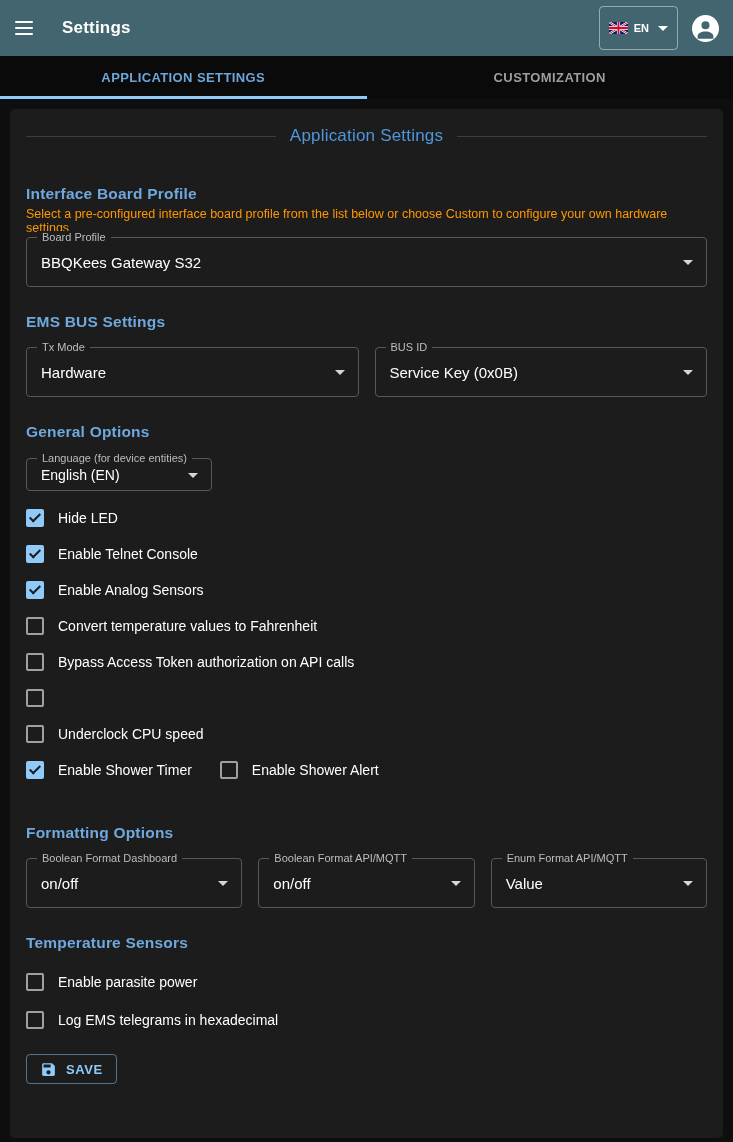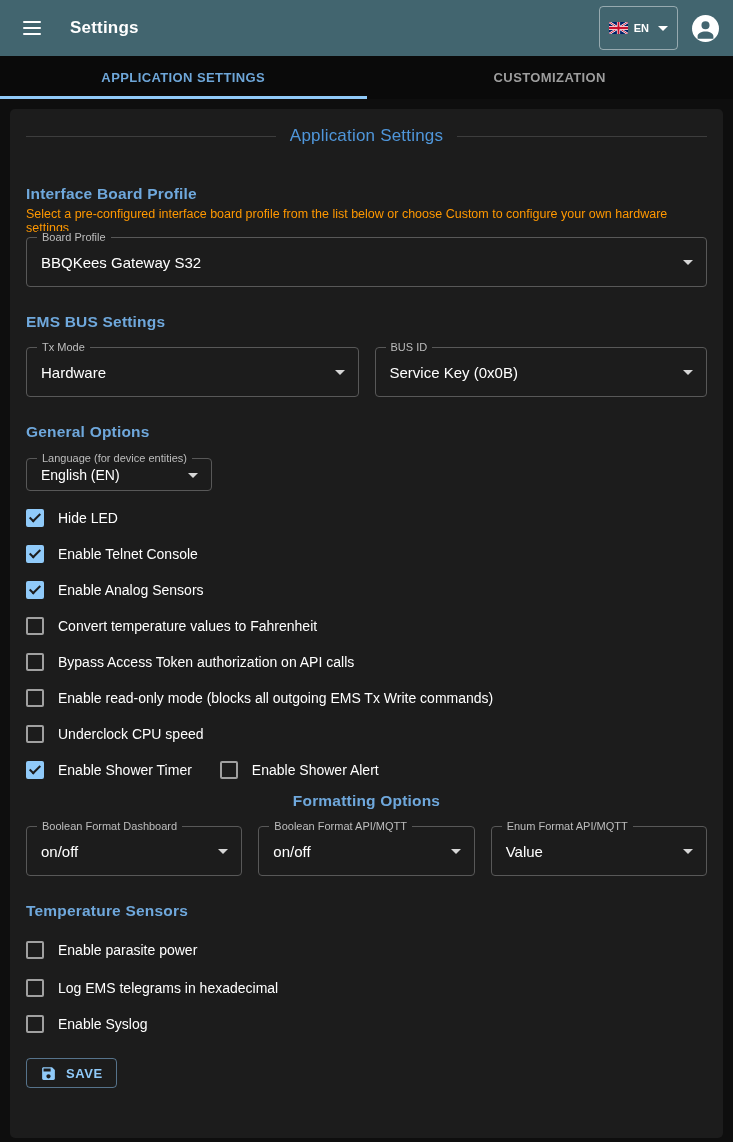--- a/index.html
+++ b/index.html
@@ -10,21 +10,21 @@
     overflow: hidden;
     color: #fff;
   }
 
   
   .appbar {
     height: 56px;
     background: #42656f;
     display: flex;
     align-items: center;
-    padding: 0 14px 0 12px;
+    padding: 0 14px 0 4px;
   }
   .hamburger {
     width: 40px; height: 40px;
     display: flex; flex-direction: column; justify-content: center; align-items: center;
     gap: 4px; cursor: pointer; border-radius: 50%;
   }
   .hamburger span { display: block; width: 18px; height: 2px; background: #fff; border-radius: 1px; }
   .appbar-title {
     margin-left: 18px;
     font-size: 17px; font-weight: bold; color: #fff; letter-spacing: 0.2px;
@@ -76,21 +76,21 @@
   .title-row .line { flex: 1; height: 1px; background: #3d3d3d; }
   .page-title { font-size: 17px; color: #4f96da; font-weight: 400; letter-spacing: 0.2px; }
 
   .section-heading {
     font-size: 15.5px; font-weight: bold; color: #6fa8dc; letter-spacing: 0.2px;
     height: 19px;
   }
   .h-interface { margin-top: 38px; }
   .h-ems { margin-top: 26px; }
   .h-general { margin-top: 26px; }
-  .h-formatting { margin-top: 4px; text-align: center; }
+  .h-formatting { margin-top: 36px; }
   .h-temp { margin-top: 26px; }
   .h-logging { margin-top: 19px; }
 
   .note { margin-top: 3px; font-size: 12.5px; color: #ff9800; height: 15px; }
 
   
   .select {
     position: relative;
     border: 1px solid #585858;
     border-radius: 4px;
@@ -242,21 +242,20 @@
     <div class="cb-row">
       <span class="cb-box"></span>
       <span class="cb-label">Convert temperature values to Fahrenheit</span>
     </div>
     <div class="cb-row">
       <span class="cb-box"></span>
       <span class="cb-label">Bypass Access Token authorization on API calls</span>
     </div>
     <div class="cb-row">
       <span class="cb-box"></span>
-      <span class="cb-label">Enable read-only mode (blocks all outgoing EMS Tx Write commands)</span>
     </div>
     <div class="cb-row">
       <span class="cb-box"></span>
       <span class="cb-label">Underclock CPU speed</span>
     </div>
     <div class="cb-row">
       <span class="cb-item">
         <span class="cb-box checked"></span>
         <span class="cb-label">Enable Shower Timer</span>
       </span>
@@ -295,24 +294,20 @@
       <span class="cb-label">Enable parasite power</span>
     </div>
   </div>
 
   
   <div class="cb-group-logging">
     <div class="cb-row">
       <span class="cb-box"></span>
       <span class="cb-label">Log EMS telegrams in hexadecimal</span>
     </div>
-    <div class="cb-row">
-      <span class="cb-box"></span>
-      <span class="cb-label">Enable Syslog</span>
-    </div>
   </div>
 
   
   <button class="save-btn">
     <svg width="17" height="17" viewBox="0 0 24 24">
       <path fill="#90caf9" d="M17 3H5c-1.11 0-2 .9-2 2v14c0 1.1.89 2 2 2h14c1.1 0 2-.9 2-2V7l-4-4zm-5 16c-1.66 0-3-1.34-3-3s1.34-3 3-3 3 1.34 3 3-1.34 3-3 3zm3-10H5V5h10v4z"></path>
     </svg>
     <span>SAVE</span>
   </button>
 

